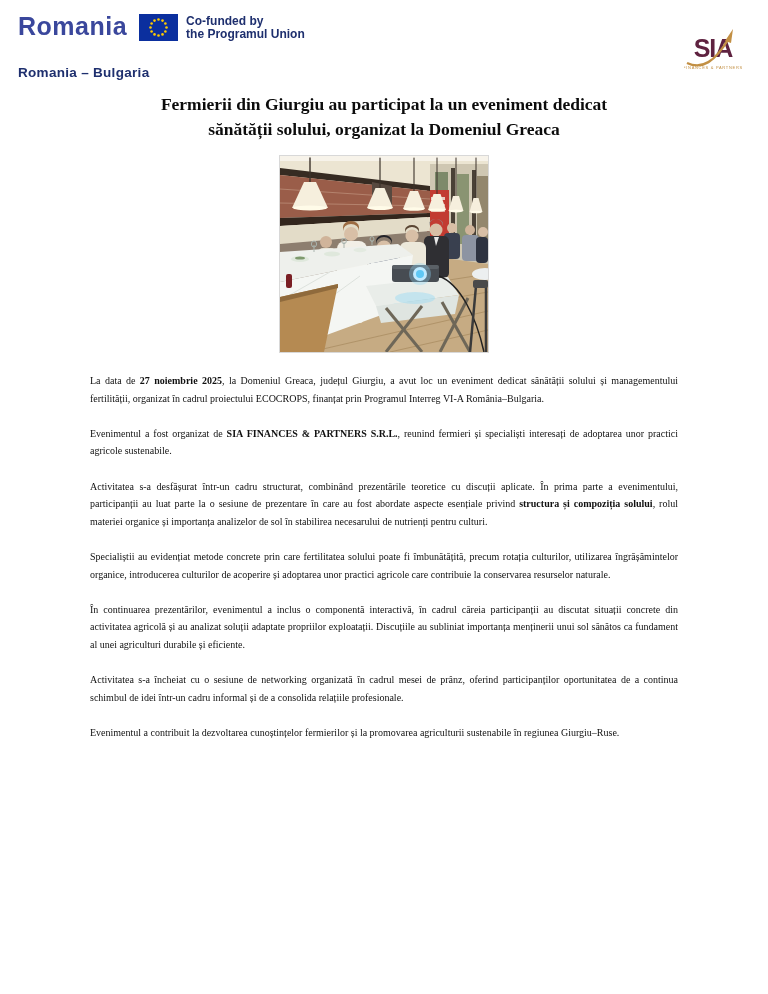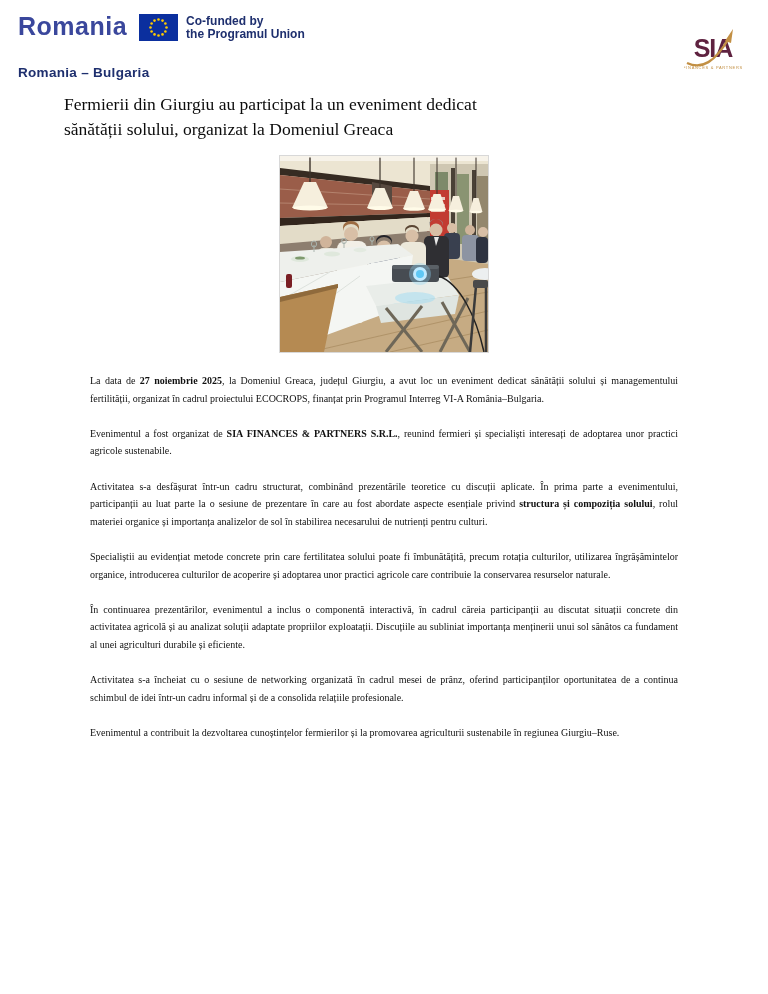--- a/index.html
+++ b/index.html
@@ -20,22 +20,22 @@
     font-size:12px;line-height:12.5px;color:var(--navy-dark);margin-top:2px;
     white-space:nowrap;
   }
   .program-label{
     font-family:"Liberation Sans",sans-serif;font-weight:bold;
     font-size:13.5px;color:var(--navy-dark);margin-top:24px;letter-spacing:.3px;
   }
   .sia-logo{position:absolute;top:26px;right:26px;width:58px;height:48px;}
   
   .doc-title{
-    position:absolute;top:92px;left:64px;right:64px;text-align:left;
-    font-weight:normal;font-size:17.5px;line-height:1.45;color:#0c0c0c;
+    position:absolute;top:92px;left:64px;right:64px;text-align:center;
+    font-weight:bold;font-size:17.5px;line-height:1.45;color:#0c0c0c;
   }
   
   .photo{
     position:absolute;top:155px;left:50%;transform:translateX(-50%);
     width:208px;height:196px;border:1px solid #d8d8d8;background:#ece5d2;
   }
   .photo svg{display:block;width:100%;height:100%;}
   
   .article{
     position:absolute;top:372px;left:90px;width:588px;

